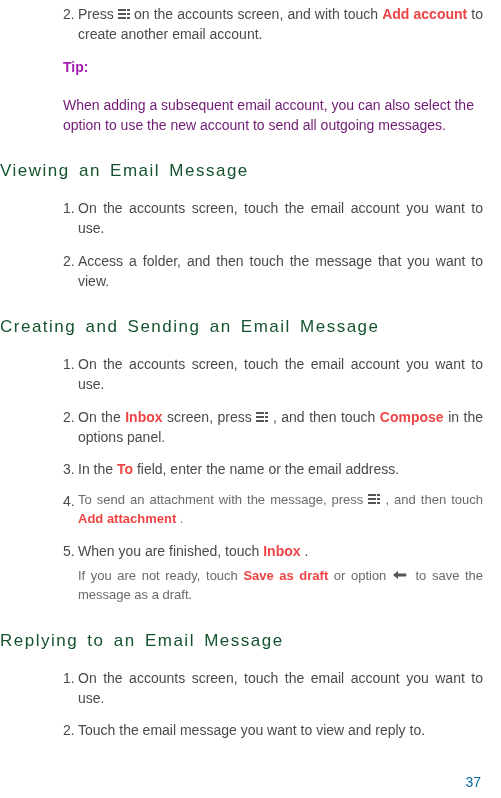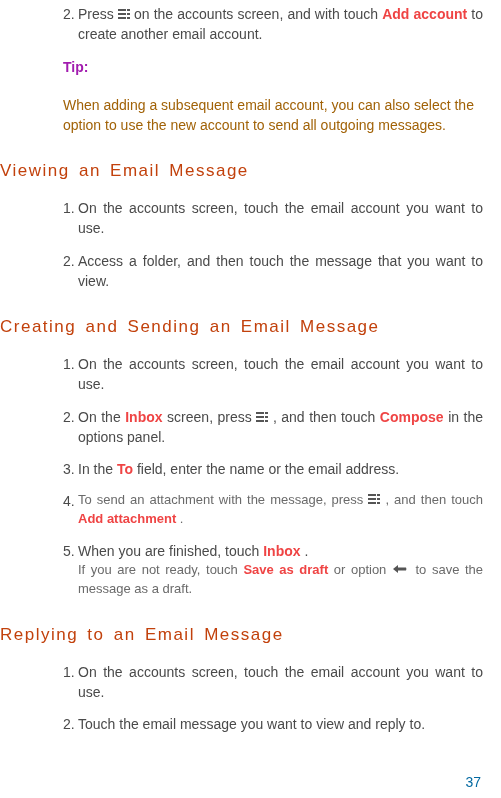--- a/index.html
+++ b/index.html
@@ -39,32 +39,32 @@
   .tip-block {
     padding-left: 63px;
     margin-bottom: 16px;
   }
   .tip-head {
     color: #a21caf;
     font-weight: bold;
     margin-bottom: 18px;
   }
   .tip-body {
-    color: #a16207;
+    color: #701a75;
   }
   .h2 {
     font-size: 17px;
-    color: #c2410c;
+    color: #14532d;
     margin: 24px 0 14px 0;
     letter-spacing: 1.5px;
     word-spacing: 3px;
     font-weight: normal;
   }
   .note {
-    margin-top: 0;
+    margin-top: 6px;
     color: #6a6a6a;
     font-size: 13px;
     text-align: justify;
   }
   .bold { font-weight: bold; color:#ef4444; }
   .menu-icon {
     display: inline-block;
     width: 12px;
     height: 12px;
     vertical-align: -1px;

